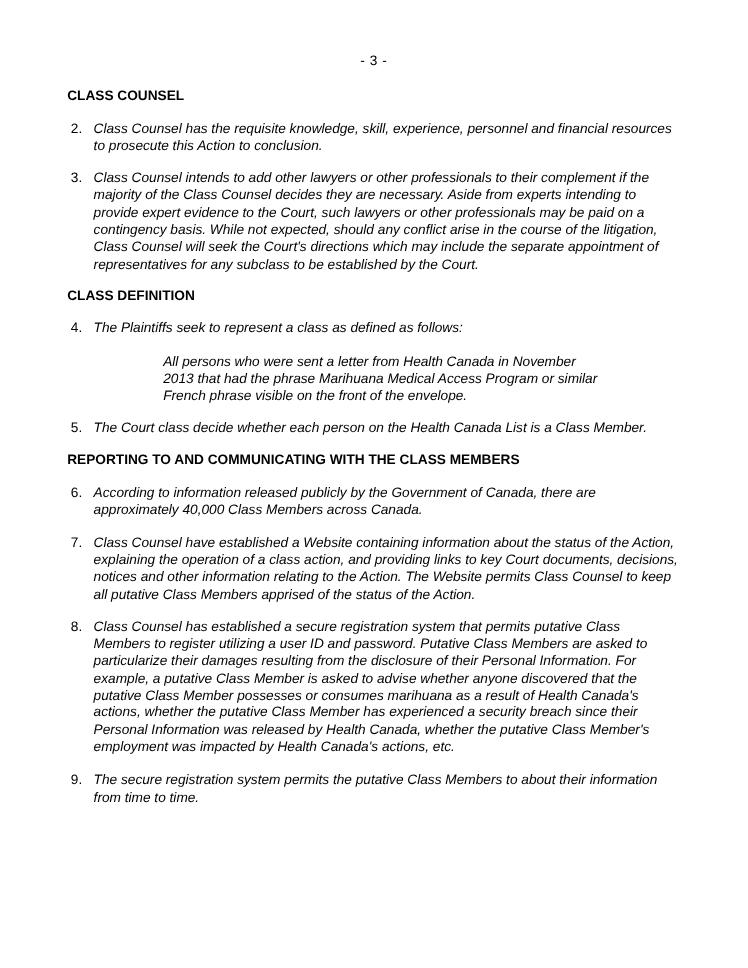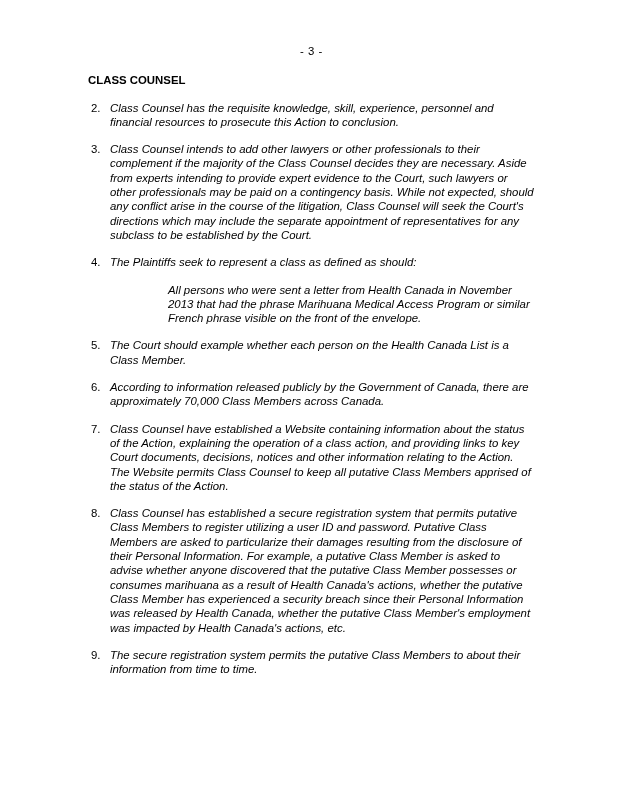--- a/index.html
+++ b/index.html
@@ -18,21 +18,21 @@
     line-height: 14.3px;
     overflow: hidden;
     box-sizing: border-box;
     padding-top: 44px;
   }
   .page-number {
     text-align: center;
     letter-spacing: 0.5px;
   }
   .content {
-    padding: 0 88px;
+    padding: 0 56px;
   }
   .heading {
     font-size: 11.4px;
     font-weight: bold;
     margin: 12px 0 0 0;
   }
   .heading.first {
     margin-top: 15px;
   }
   .item {
@@ -69,37 +69,39 @@
     <div class="item">
       <span class="num">2.</span>
       <span class="text">Class Counsel has the requisite knowledge, skill, experience, personnel and financial resources to prosecute this Action to conclusion.</span>
     </div>
 
     <div class="item">
       <span class="num">3.</span>
       <span class="text">Class Counsel intends to add other lawyers or other professionals to their complement if the majority of the Class Counsel decides they are necessary.  Aside from experts intending to provide expert evidence to the Court, such lawyers or other professionals may be paid on a contingency basis. While not expected, should any conflict arise in the course of the litigation, Class Counsel will seek the Court's directions which may include the separate appointment of representatives for any subclass to be established by the Court.</span>
     </div>
 
+    <h2 class="heading">CLASS DEFINITION</h2>
 
     <div class="item">
       <span class="num">4.</span>
-      <span class="text">The Plaintiffs seek to represent a class as defined as should:</span>
+      <span class="text">The Plaintiffs seek to represent a class as defined as follows:</span>
     </div>
 
     <div class="quote">All persons who were sent a letter from Health Canada in November 2013 that had the phrase Marihuana Medical Access Program or similar French phrase visible on the front of the envelope.</div>
 
     <div class="item">
       <span class="num">5.</span>
-      <span class="text">The Court should example whether each person on the Health Canada List is a Class Member.</span>
+      <span class="text">The Court class decide whether each person on the Health Canada List is a Class Member.</span>
     </div>
 
+    <h2 class="heading">REPORTING TO AND COMMUNICATING WITH THE CLASS MEMBERS</h2>
 
     <div class="item">
       <span class="num">6.</span>
-      <span class="text">According to information released publicly by the Government of Canada, there are approximately 70,000 Class Members across Canada.</span>
+      <span class="text">According to information released publicly by the Government of Canada, there are approximately 40,000 Class Members across Canada.</span>
     </div>
 
     <div class="item">
       <span class="num">7.</span>
       <span class="text">Class Counsel have established a Website containing information about the status of the Action, explaining the operation of a class action, and providing  links to key Court documents, decisions, notices and other information relating to the Action. The Website permits Class Counsel to keep all putative Class Members apprised of the status of the Action.</span>
     </div>
 
     <div class="item">
       <span class="num">8.</span>
       <span class="text">Class Counsel has established a secure registration system that permits putative Class Members to register utilizing a user ID and password.  Putative Class Members are asked to particularize their damages resulting from the disclosure of their Personal Information.  For example, a putative Class Member is asked to advise whether anyone discovered that the putative Class Member possesses or consumes marihuana as a result of Health Canada's actions, whether the putative Class Member has experienced a security breach since their Personal Information was released by Health Canada, whether the putative Class Member's employment was impacted by Health Canada's actions, etc.</span>

